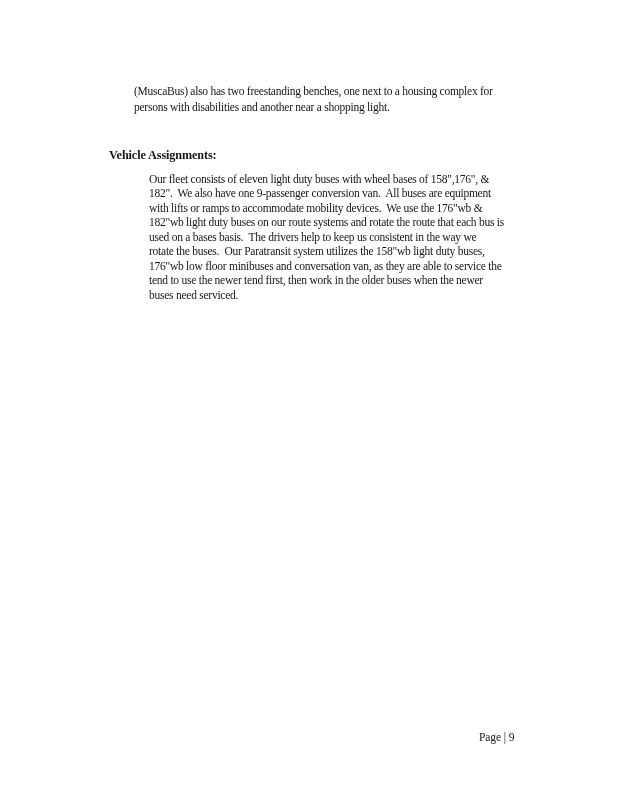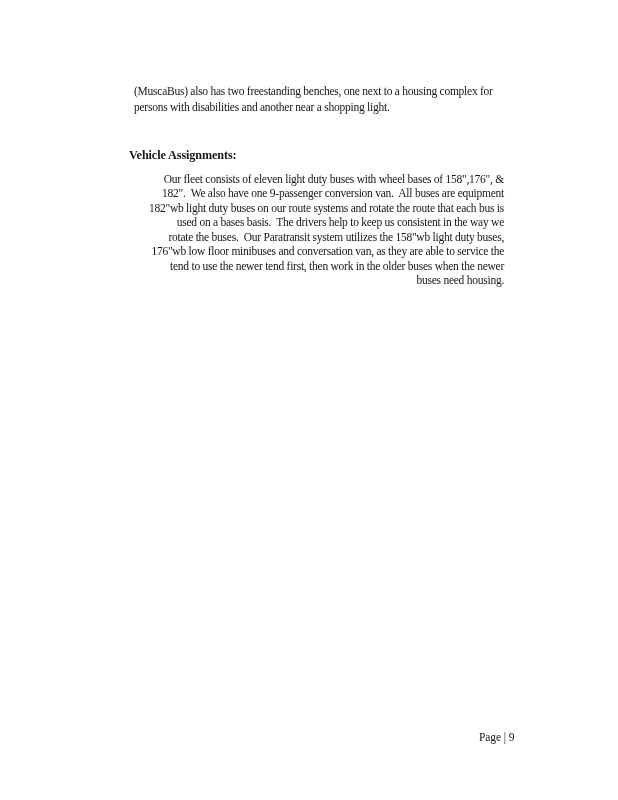--- a/index.html
+++ b/index.html
@@ -26,34 +26,33 @@
     letter-spacing: -0.25px;
   }
   .intro {
     left: 134px;
     top: 83px;
   }
   .intro .line {
     line-height: 16px;
   }
   .heading {
-    left: 129px;
+    left: 109px;
     top: 148px;
     font-weight: bold;
     font-size: 12.2px;
     letter-spacing: -0.1px;
     white-space: pre;
   }
   .bodypara {
     left: 149px;
     top: 172px;
   }
   .bodypara .line {
     line-height: 14.45px;
-    text-align: right;
   }
   .footer {
     left: 479px;
     top: 711px;
     font-size: 11.5px;
     letter-spacing: -0.1px;
     white-space: pre;
     margin-top: 20px;
   }
 </style>
@@ -65,23 +64,24 @@
   <div class="textblock intro">
     <div class="line">(MuscaBus) also has two freestanding benches, one next to a housing complex for</div>
     <div class="line">persons with disabilities and another near a shopping light.</div>
   </div>
 
   <div class="textblock heading">Vehicle Assignments:</div>
 
   <div class="textblock bodypara">
     <div class="line">Our fleet consists of eleven light duty buses with wheel bases of 158",176", &amp;</div>
     <div class="line">182".  We also have one 9-passenger conversion van.  All buses are equipment</div>
+    <div class="line">with lifts or ramps to accommodate mobility devices.  We use the 176"wb &amp;</div>
     <div class="line">182"wb light duty buses on our route systems and rotate the route that each bus is</div>
     <div class="line">used on a bases basis.  The drivers help to keep us consistent in the way we</div>
     <div class="line">rotate the buses.  Our Paratransit system utilizes the 158"wb light duty buses,</div>
     <div class="line">176"wb low floor minibuses and conversation van, as they are able to service the</div>
     <div class="line">tend to use the newer tend first, then work in the older buses when the newer</div>
-    <div class="line">buses need housing.</div>
+    <div class="line">buses need serviced.</div>
   </div>
 
   <div class="textblock footer">Page | 9</div>
 
 </div>
 
 </body></html>

